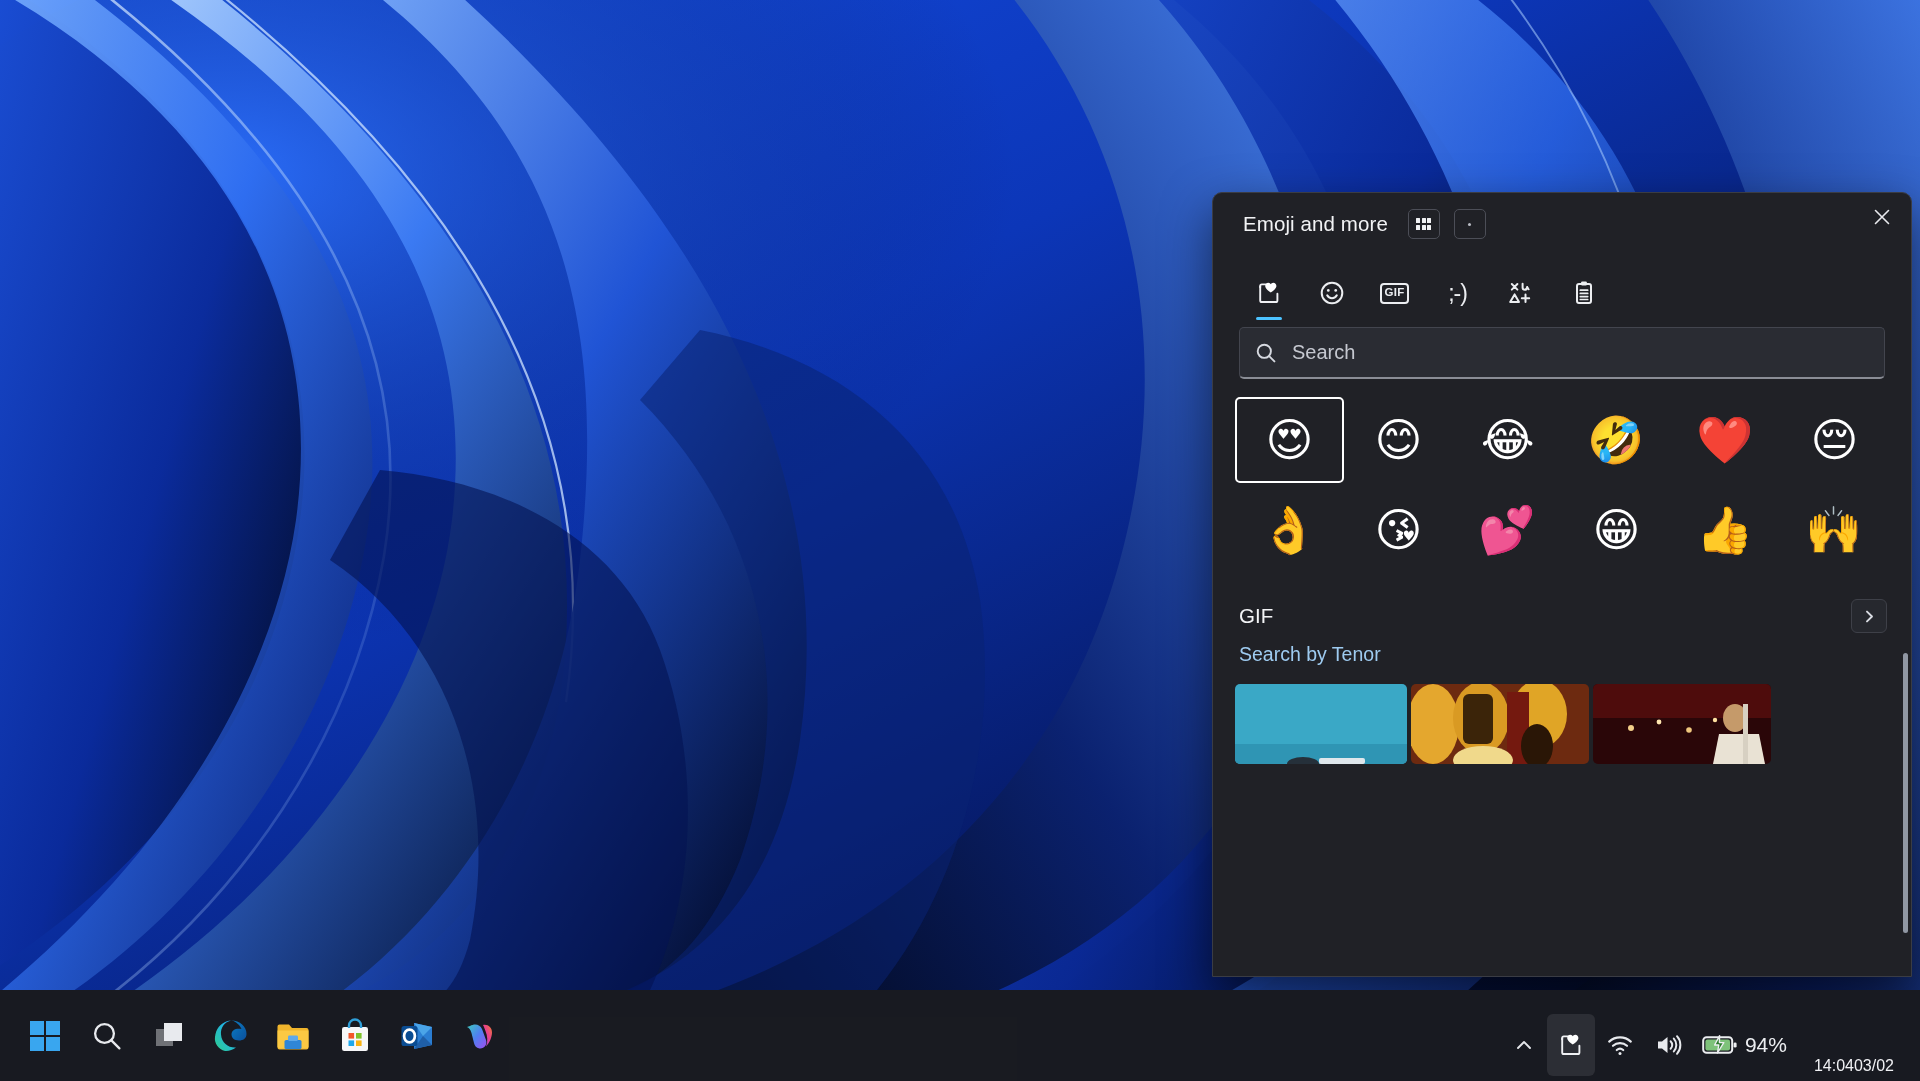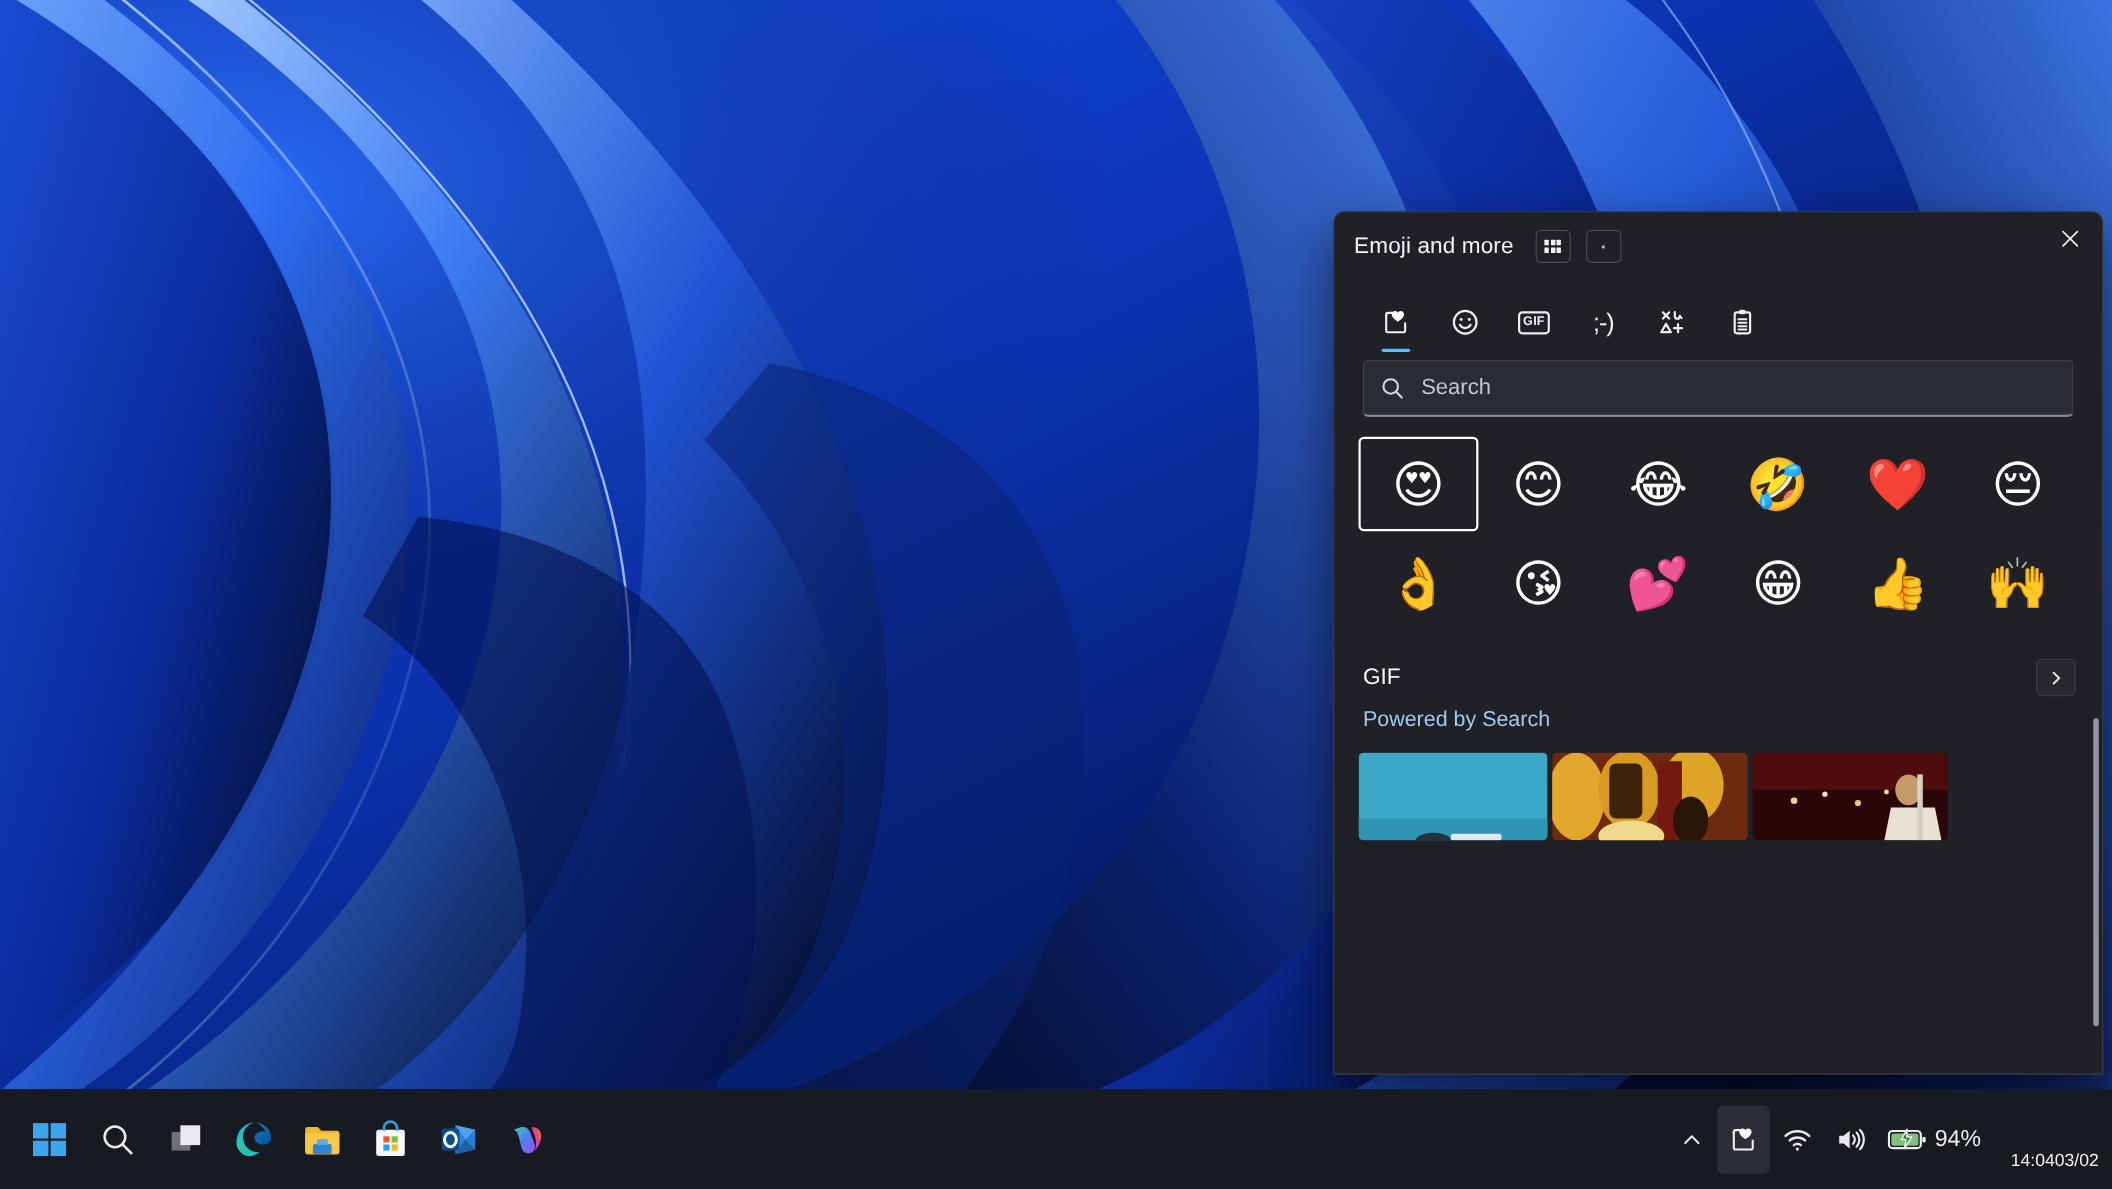--- a/index.html
+++ b/index.html
@@ -24,21 +24,21 @@
     border-radius:10px 10px 0 0;
     box-shadow:0 18px 48px rgba(0,0,0,.55);
     overflow:hidden;
     color:#ffffff;
   }
 
   
   .panel-header {
     height:62px;
     display:flex; align-items:center;
-    padding:0 14px 0 18px;
+    padding:0 14px 0 30px;
     position:relative;
   }
   .panel-title { font-size:20.5px; font-weight:400; letter-spacing:.1px; color:#f2f3f5; }
   .hdr-btn {
     width:32px; height:30px; margin-left:14px;
     border:1px solid #4c4e57; border-radius:5px;
     background:transparent;
     display:flex; align-items:center; justify-content:center;
     cursor:pointer;
   }
@@ -134,21 +134,21 @@
     position:absolute; left:0; bottom:0; width:1920px; height:91px;
     background:rgba(26,28,34,.93);
     display:flex; align-items:center;
   }
   .tb-center { position:absolute; left:0; display:flex; align-items:center; gap:0; padding-left:14px; }
   .tb-item {
     width:62px; height:62px; border-radius:7px;
     display:flex; align-items:center; justify-content:center;
     cursor:pointer; position:relative;
   }
-  .tb-right { position:absolute; right:0; display:flex; align-items:center; height:81px; gap:2px; }
+  .tb-right { position:absolute; right:0; display:flex; align-items:flex-end; height:81px; padding-right:14px; gap:2px; }
   .tray-btn {
     height:62px; min-width:42px; padding:0 9px; border-radius:6px;
     display:flex; align-items:center; justify-content:center; cursor:pointer; gap:7px;
   }
   .tray-btn.highlight { background:rgba(255,255,255,.09); }
   .battery-pct { font-size:21px; color:#eceef1; }
   .clock {
     display:flex; flex-direction:row; align-items:flex-end; justify-content:center;
     height:62px; padding:0 12px 0 16px; border-radius:6px; cursor:pointer;
     color:#f0f1f4; font-size:16px; line-height:1.28;
@@ -345,21 +345,21 @@
   <div class="section-head" style="padding-top:26px">
     <span class="section-title">GIF</span>
     <div class="chev-btn">
       <svg width="15" height="15" viewBox="0 0 15 15">
         <path d="M5 2.6 L10 7.5 L5 12.4" fill="none" stroke="#d9dce3" stroke-width="1.9" stroke-linecap="round" stroke-linejoin="round"></path>
       </svg>
     </div>
   </div>
 
   <div class="tenor">
-    <span class="tenor-link">Powered by Search</span>
+    <span class="tenor-link">Search by Tenor</span>
   </div>
 
   <div class="gif-row">
     <div class="gif-thumb" style="width:172px">
       <svg width="172" height="80" viewBox="0 0 172 80">
         <rect width="172" height="80" fill="#3aa8c6"></rect>
         <rect y="60" width="172" height="20" fill="#2f95b4"></rect>
         <ellipse cx="68" cy="80" rx="16" ry="7" fill="#25303a"></ellipse>
         <rect x="84" y="74" width="46" height="6" rx="2" fill="#dfe7ec"></rect>
       </svg>

